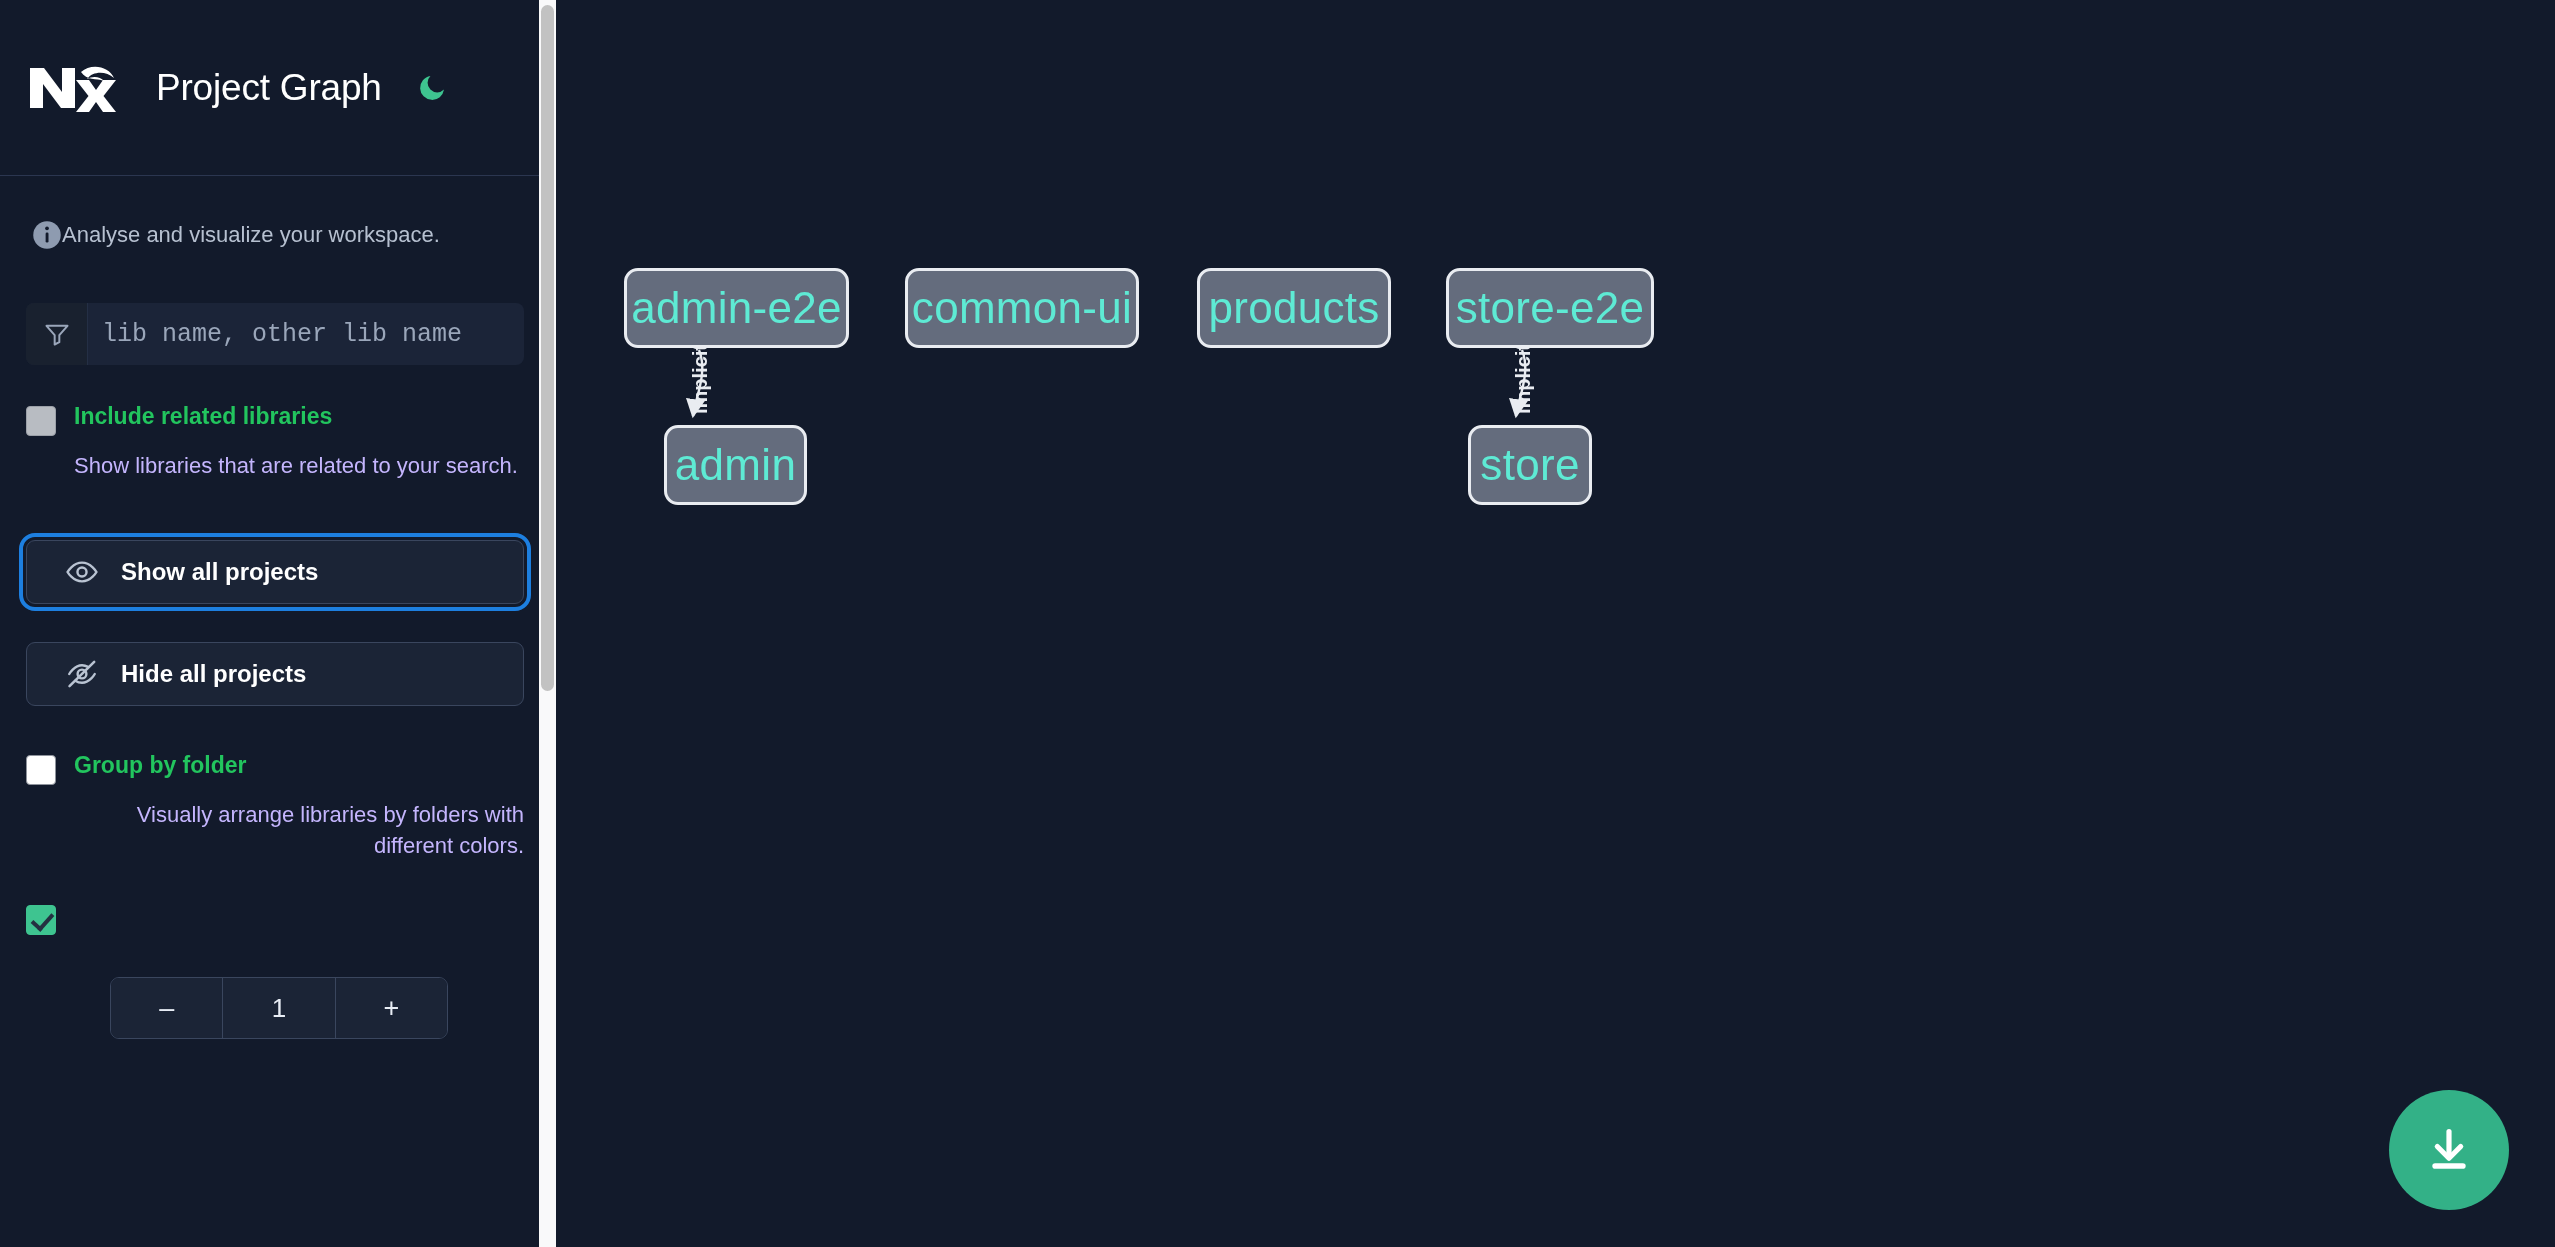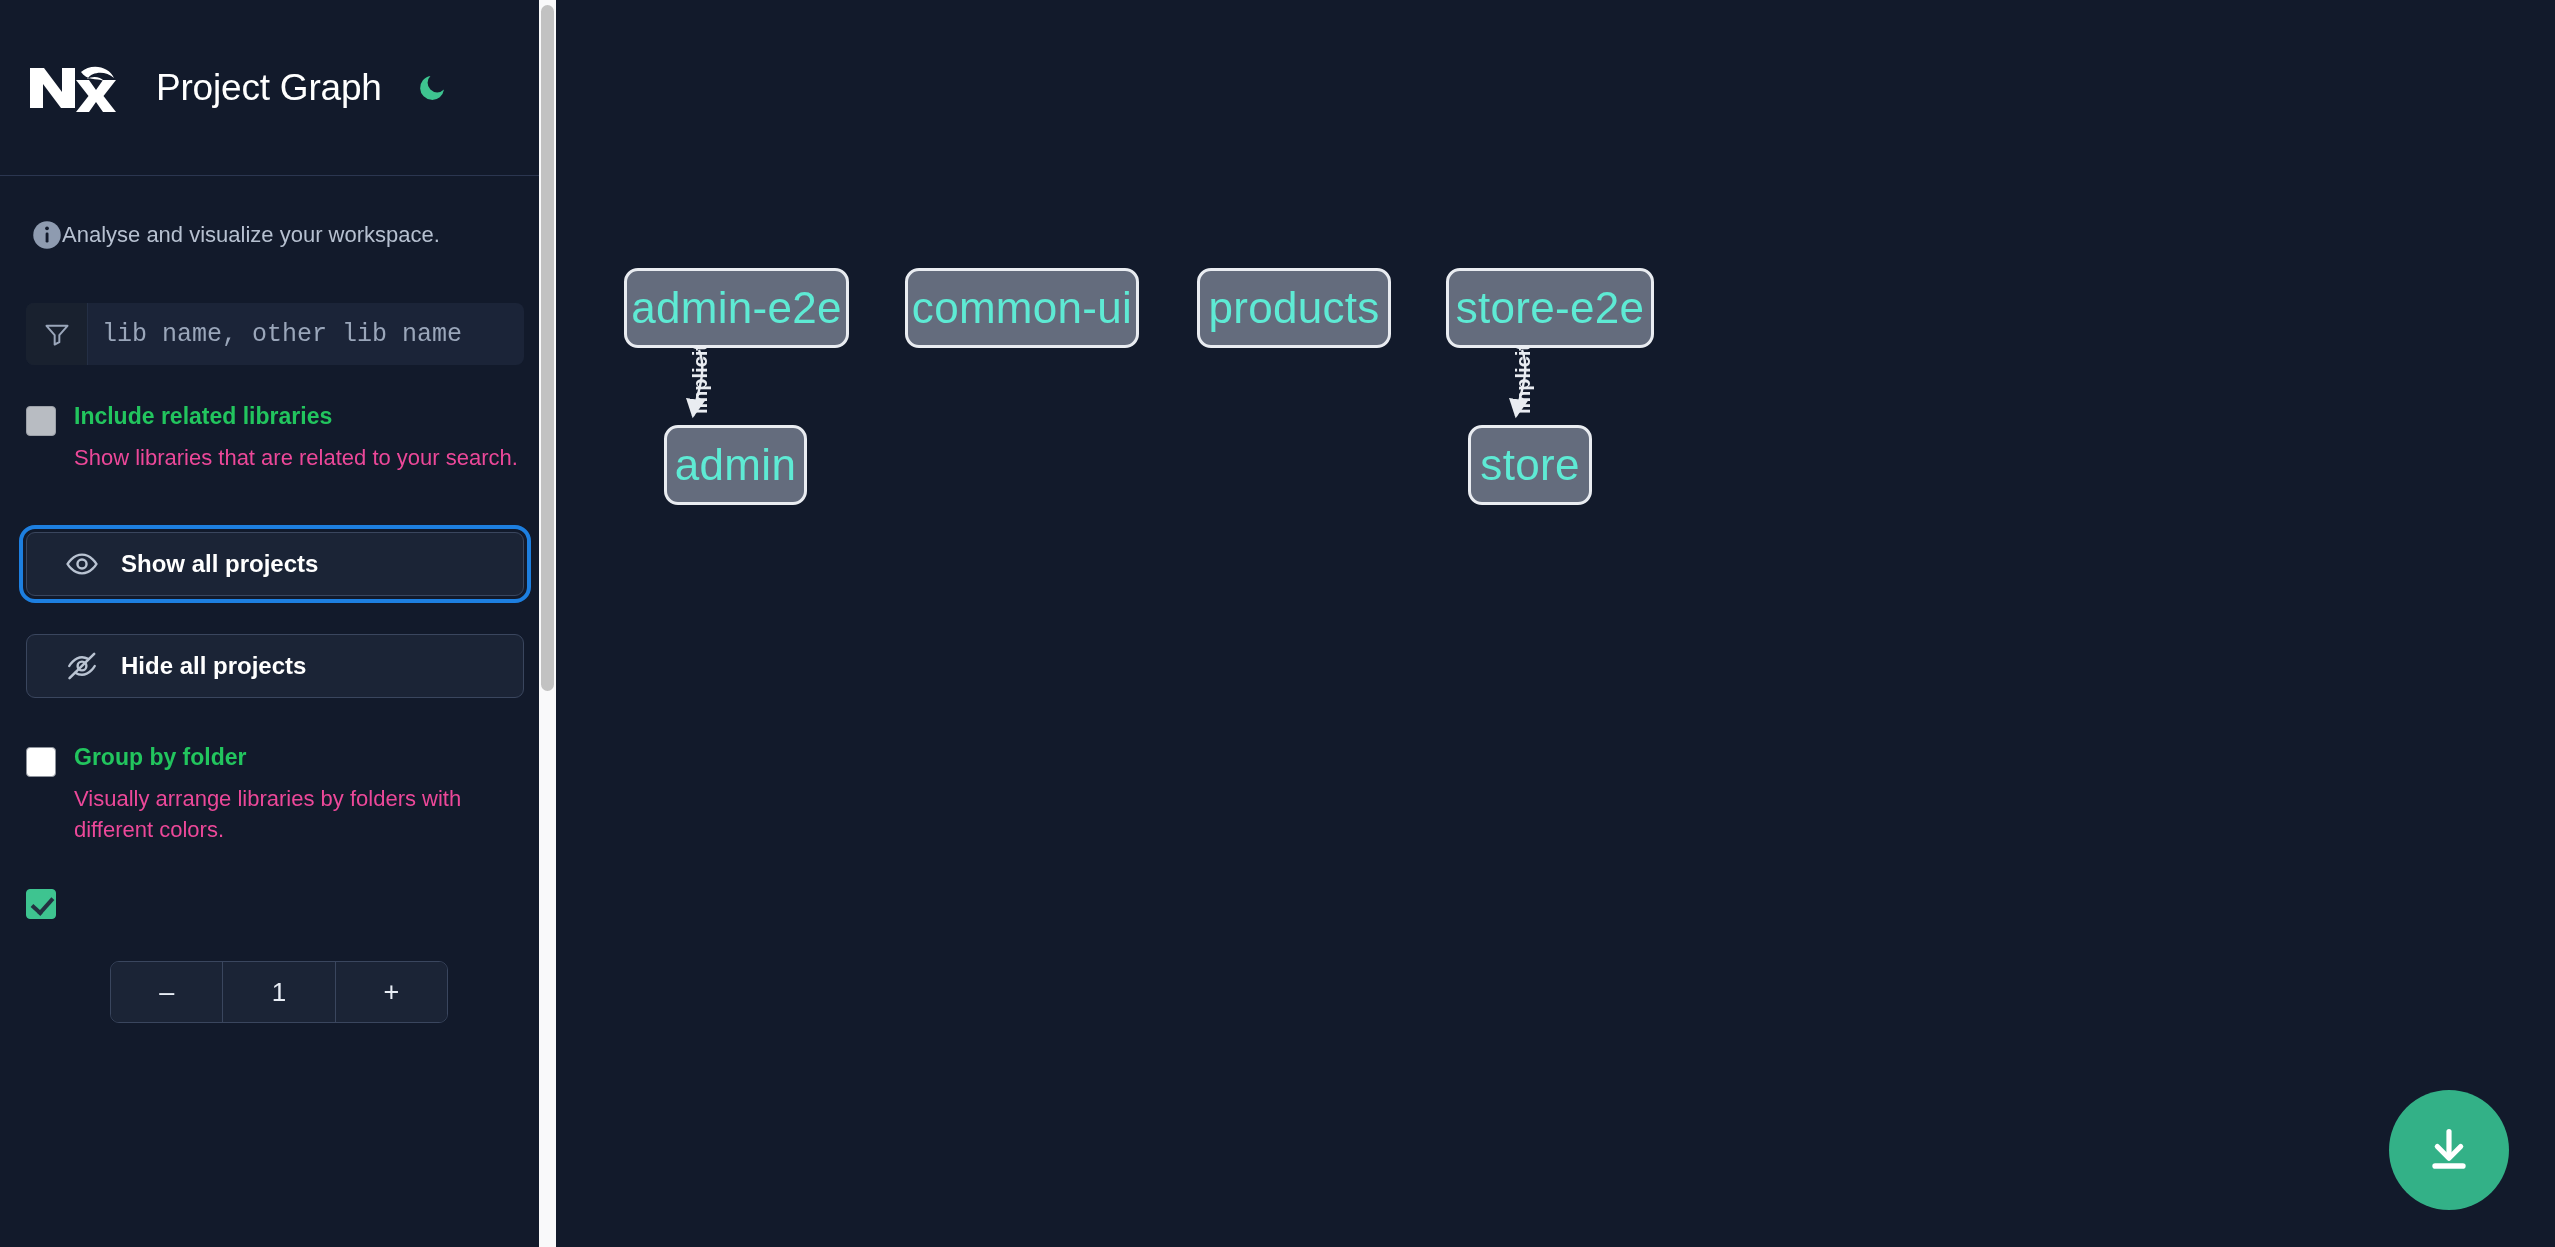--- a/index.html
+++ b/index.html
@@ -104,25 +104,26 @@
   }
   .check-texts { margin-left: 18px; }
   .check-title {
     color: #22c55e;
     font-size: 23px;
     font-weight: bold;
     line-height: 1.0;
     padding-top: 4px;
   }
   .check-desc {
-    color: #ec4899;
+    color: #c4b5fd;
     font-size: 22px;
     line-height: 1.44;
-    margin-top: 14px;
+    margin-top: 22px;
     max-width: 460px;
+    text-align: right;
   }
 
   .btn {
     margin: 0 32px 8px 26px;
     height: 64px;
     background: #1b2436;
     border: 1px solid #3a465e;
     border-radius: 9px;
     display: flex; align-items: center;
     padding-left: 38px;

